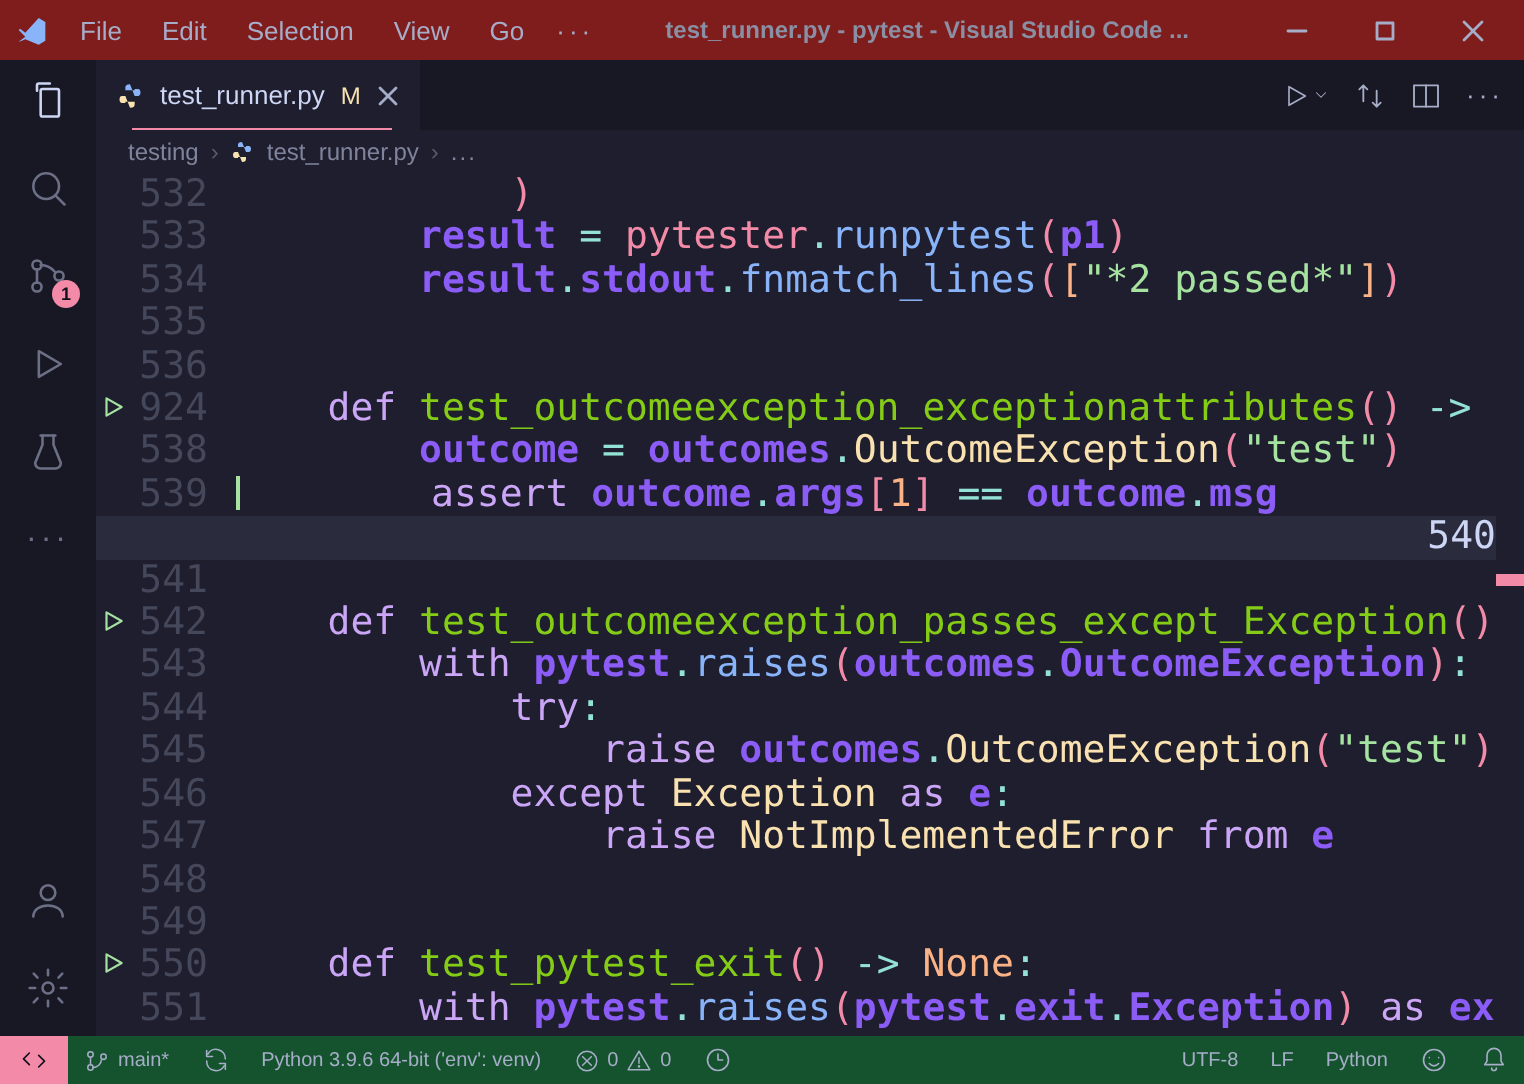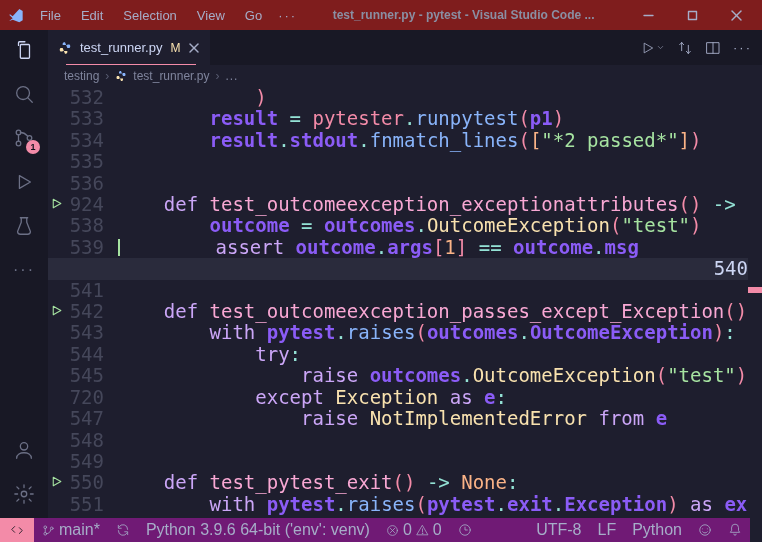--- a/index.html
+++ b/index.html
@@ -58,34 +58,34 @@
   
   .code-area { flex:1; position:relative; overflow:hidden; font-family: 'Consolas','Menlo',monospace; font-size:19px; line-height:21.4px; }
   .run-icon { position:absolute; left:2px; color:#a6e3a1; }
   .line { display:flex; white-space:pre; }
   .lineno { width:52px; text-align:right; padding-right:14px; color:#45475a; user-select:none; flex-shrink:0; margin-left:18px; }
   .line.cur .lineno { color:#cdd6f4; }
   .line.cur { background:#2a2b3c;justify-content:flex-end; }
   .code { }
   .kw { color:#cba6f7; }
   .fn { color:#89b4fa; }
-  .fnD { color:#f9a8d4; }
+  .fnD { color:#84cc16; }
   .cls { color:#f9e2af; }
   .str { color:#a6e3a1; }
   .num { color:#fab387; }
   .const { color:#fab387; }
   .op { color:#94e2d5; }
   .par { color:#f38ba8; }
   .par2 { color:#fab387; }
   .var { color:#8b5cf6;font-weight:bold; }
   .cursor-bar { display:inline-block; width:2px; height:17px; background:#a6e3a1; vertical-align:middle; margin-right:4px; position:relative; top:-1px;}
   .minimap { position:absolute; right:0; top:0; bottom:0; width:14px; background:#1e1e2e; }
   .minimap .mm-mark { position:absolute; right:0; width:14px; height:6px; background:#f38ba8; top:200px;}
   
-  .statusbar { position:absolute; left:0; right:12px; bottom:0; height:24px; background:#701a75; display:flex; align-items:center; font-size:16px; color:#a6adc8; }
+  .statusbar { position:absolute; left:0; right:0; bottom:0; height:24px; background:#14532d; display:flex; align-items:center; font-size:10px; color:#a6adc8; }
   .statusbar .remote { width:34px; height:24px; background:#f38ba8; display:flex; align-items:center; justify-content:center; color:#11111b;}
   .statusbar .sb { padding:0 8px; display:flex; align-items:center; gap:4px;}
   .statusbar .spacer { flex:1; }
   svg { display:block; }
   .icon { stroke:currentColor; fill:none; stroke-width:1.4; stroke-linecap:round; stroke-linejoin:round; }
 </style>
 </head>
 <body>
 
 <div class="titlebar">
@@ -258,21 +258,21 @@
       <div class="line"><span class="lineno">536</span><span class="code"></span></div>
       <div class="line"><span class="lineno">924</span><span class="code">    <span class="kw">def </span><span class="fnD">test_outcomeexception_exceptionattributes</span><span class="par">()</span><span class="op"> -&gt; </span><span class="const">None</span><span class="op">:</span></span></div>
       <div class="line"><span class="lineno">538</span><span class="code">        <span class="var">outcome </span><span class="op">= </span><span class="var">outcomes</span><span class="op">.</span><span class="cls">OutcomeException</span><span class="par">(</span><span class="str">"test"</span><span class="par">)</span></span></div>
       <div class="line"><span class="lineno">539</span><span class="code"><span class="cursor-bar"></span>        <span class="kw">assert </span><span class="var">outcome</span><span class="op">.</span><span class="var">args</span><span class="par">[</span><span class="num">1</span><span class="par">]</span><span class="op"> == </span><span class="var">outcome</span><span class="op">.</span><span class="var">msg</span></span></div>
       <div class="line cur"><span class="lineno">540</span><span class="code"></span></div>
       <div class="line"><span class="lineno">541</span><span class="code"></span></div>
       <div class="line"><span class="lineno">542</span><span class="code">    <span class="kw">def </span><span class="fnD">test_outcomeexception_passes_except_Exception</span><span class="par">()</span><span class="op"> -&gt; </span><span class="const">None</span><span class="op">:</span></span></div>
       <div class="line"><span class="lineno">543</span><span class="code">        <span class="kw">with </span><span class="var">pytest</span><span class="op">.</span><span class="fn">raises</span><span class="par">(</span><span class="var">outcomes</span><span class="op">.</span><span class="var">OutcomeException</span><span class="par">)</span><span class="op">:</span></span></div>
       <div class="line"><span class="lineno">544</span><span class="code">            <span class="kw">try</span><span class="op">:</span></span></div>
       <div class="line"><span class="lineno">545</span><span class="code">                <span class="kw">raise </span><span class="var">outcomes</span><span class="op">.</span><span class="cls">OutcomeException</span><span class="par">(</span><span class="str">"test"</span><span class="par">)</span></span></div>
-      <div class="line"><span class="lineno">720</span><span class="code">            <span class="kw">except </span><span class="cls">Exception</span><span class="kw"> as </span><span class="var">e</span><span class="op">:</span></span></div>
+      <div class="line"><span class="lineno">546</span><span class="code">            <span class="kw">except </span><span class="cls">Exception</span><span class="kw"> as </span><span class="var">e</span><span class="op">:</span></span></div>
       <div class="line"><span class="lineno">547</span><span class="code">                <span class="kw">raise </span><span class="cls">NotImplementedError</span><span class="kw"> from </span><span class="var">e</span></span></div>
       <div class="line"><span class="lineno">548</span><span class="code"></span></div>
       <div class="line"><span class="lineno">549</span><span class="code"></span></div>
       <div class="line"><span class="lineno">550</span><span class="code">    <span class="kw">def </span><span class="fnD">test_pytest_exit</span><span class="par">()</span><span class="op"> -&gt; </span><span class="const">None</span><span class="op">:</span></span></div>
       <div class="line"><span class="lineno">551</span><span class="code">        <span class="kw">with </span><span class="var">pytest</span><span class="op">.</span><span class="fn">raises</span><span class="par">(</span><span class="var">pytest</span><span class="op">.</span><span class="var">exit</span><span class="op">.</span><span class="var">Exception</span><span class="par">)</span><span class="kw"> as </span><span class="var">excinfo</span><span class="op">:</span></span></div>
     </div>
 </div>
 
 <div class="statusbar">
   <div class="remote">

